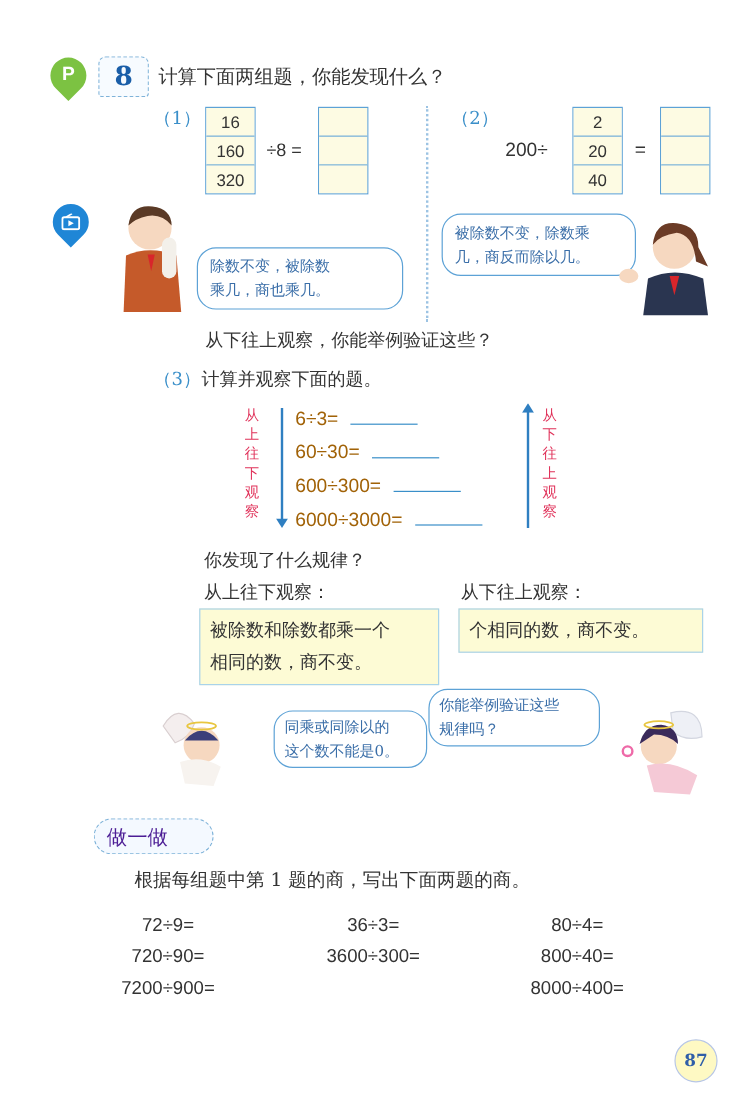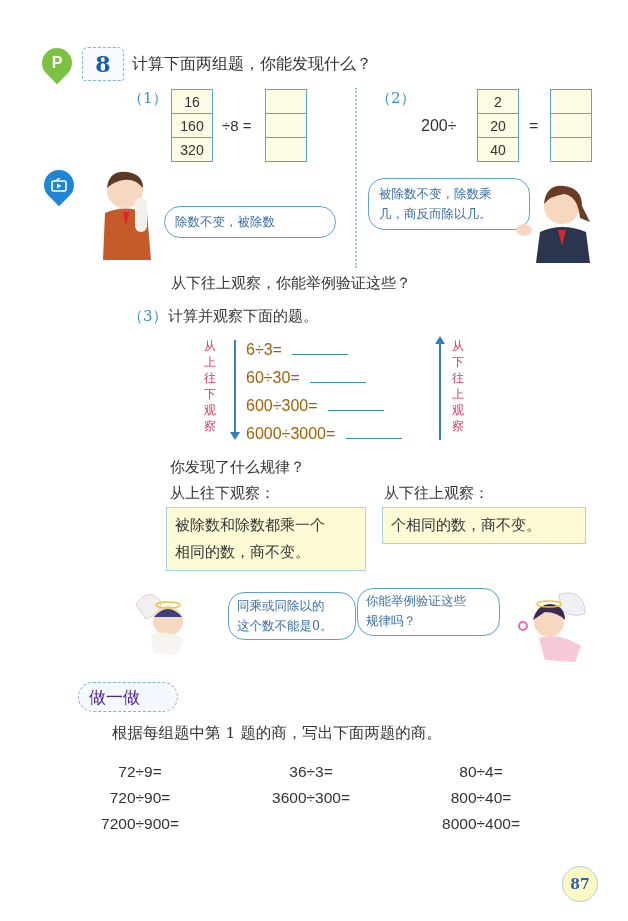--- a/index.html
+++ b/index.html
@@ -107,20 +107,21 @@
   <svg width="70" height="95" viewBox="0 0 70 95">
     <circle cx="30" cy="22" r="18" fill="#f6d8c0"></circle>
     <path d="M12 20 Q14 2 32 4 Q48 6 48 20 Q40 10 28 12 Q18 14 12 20Z" fill="#5a3a26"></path>
     <path d="M10 45 Q30 36 52 45 L56 92 L8 92 Z" fill="#c55a2a"></path>
     <path d="M28 44 L34 44 L31 58 Z" fill="#d8262b"></path>
     <rect x="40" y="30" width="12" height="34" rx="6" fill="#f3f0ea"></rect>
   </svg>
 </div>
 <div class="bubble" style="left:164px;top:178px;width:150px;margin-top:28px;">
   <div>除数不变，被除数</div>
+  <div>乘几，商也乘几。</div>
 </div>
 
 <div class="bubble" style="left:368px;top:178px;width:140px;">
   <div>被除数不变，除数乘</div>
   <div>几，商反而除以几。</div>
 </div>
 <div class="figure" style="left:510px;top:178px;width:90px;height:85px;">
   <svg width="90" height="85" viewBox="0 0 90 85">
     <circle cx="52" cy="28" r="18" fill="#f6d8c0"></circle>
     <path d="M34 26 Q36 6 54 8 Q72 10 72 28 L80 44 L70 40 Q68 18 54 16 Q40 18 34 26Z" fill="#6b3b26"></path>
@@ -195,21 +196,21 @@
     <circle cx="40" cy="36" r="15" fill="#f6d8c0"></circle>
     <path d="M26 32 Q40 16 54 32" fill="#3b3f7a"></path>
     <ellipse cx="40" cy="20" rx="12" ry="3" fill="none" stroke="#e8c640" stroke-width="1.5"></ellipse>
     <path d="M22 50 Q40 44 56 54 L50 70 L26 68Z" fill="#f7f3ef"></path>
   </svg>
 </div>
 <div class="bubble" style="left:228px;top:592px;width:110px;padding:3px 8px;">
   <div>同乘或同除以的</div>
   <div>这个数不能是0。</div>
 </div>
-<div class="bubble" style="left:357px;top:588px;width:125px;padding:3px 8px;font-family:Liberation Mono, monospace;">
+<div class="bubble" style="left:357px;top:574px;width:125px;padding:3px 8px;">
   <div>你能举例验证这些</div>
   <div>规律吗？</div>
 </div>
 <div class="figure" style="left:515px;top:588px;width:80px;height:78px;">
   <svg width="80" height="78" viewBox="0 0 80 78">
     <path d="M44 6 Q70 0 70 26 Q56 30 46 22Z" fill="#eef0f6" stroke="#d3d6e0"></path>
     <circle cx="34" cy="34" r="15" fill="#f6d8c0"></circle>
     <path d="M18 32 Q22 16 36 16 Q50 18 50 32 Q42 24 30 24Z" fill="#3a2a5a"></path>
     <ellipse cx="34" cy="16" rx="12" ry="3" fill="none" stroke="#e8c640" stroke-width="1.5"></ellipse>
     <circle cx="8" cy="38" r="4" fill="none" stroke="#ee6aa8" stroke-width="2"></circle>

